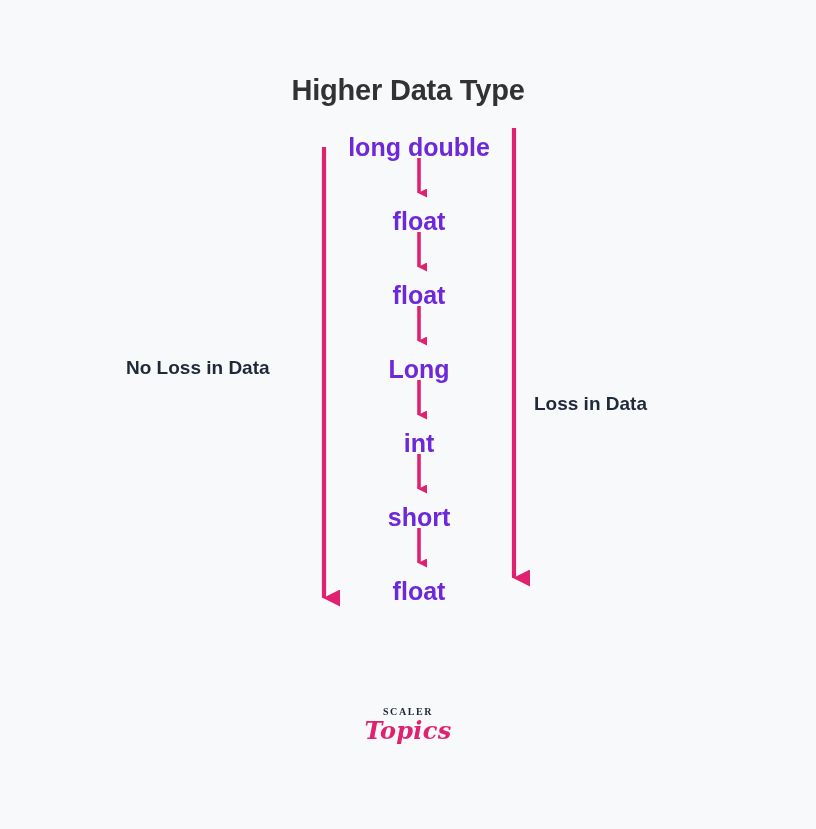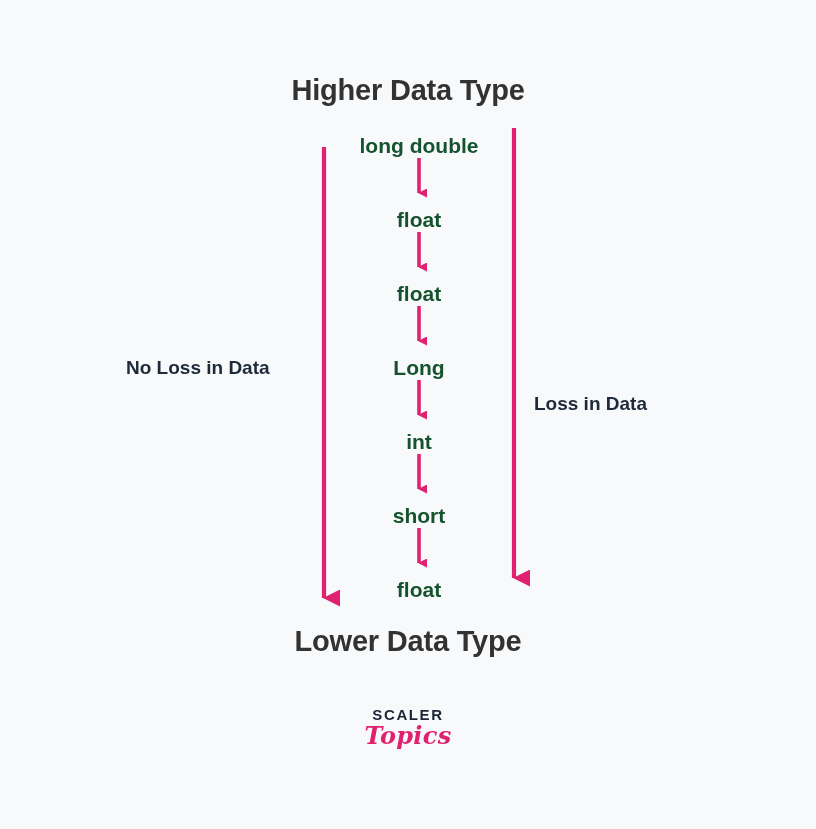--- a/index.html
+++ b/index.html
@@ -38,23 +38,23 @@
   #chain {
     left: 0;
     top: 0;
     width: 816px;
   }
   .chain-node {
     position: absolute;
     width: 260px;
     left: 289px;            
     text-align: center;
-    font-size: 21px;
+    font-size: 25px;
     font-weight: 600;
-    color: #14532d;
+    color: #6d28d9;
     line-height: 1;
   }
 
   
   .rail-label {
     font-size: 19px;
     font-weight: bold;
     color: #1E2A3A;
     white-space: nowrap;
   }
@@ -72,45 +72,45 @@
 
   
   #logo {
     left: 0;
     top: 706px;
     width: 816px;
     text-align: center;
   }
   #logo-scaler {
     display: block;
-    font-size: 15px;
+    font-size: 10px;
     font-weight: bold;
     letter-spacing: 1.6px;
     color: #1C2536;
     line-height: 1.15;
+    font-family: Liberation Serif, serif;
   }
   #logo-topics {
     display: block;
     font-family: "DejaVu Serif", "Liberation Serif", serif;
     font-size: 24px;
     font-style: italic;
     font-weight: bold;
     color: #E0216F;
     line-height: 1.05;
     letter-spacing: 0.3px;
   }
 </style>
 </head>
 <body>
 
 <div id="canvas">
 
   <div class="abs diagram-title" id="title-top">Higher Data Type</div>
 
-  <div class="abs diagram-title" id="title-bottom">Lower Data Type</div>
 
   <svg class="abs" id="arrows" viewBox="0 0 816 829">
     <defs>
       <marker id="head-down" markerWidth="9" markerHeight="9" refX="4.5" refY="8" orient="auto" markerUnits="userSpaceOnUse">
         <path d="M0,0 L9,0 L4.5,9 Z" fill="#E0216F"></path>
       </marker>
       <marker id="head-up" markerWidth="17" markerHeight="17" refX="8.5" refY="16" orient="auto" markerUnits="userSpaceOnUse">
         <path d="M0,0 L17,0 L8.5,17 Z" fill="#E0216F"></path>
       </marker>
       <marker id="head-down-big" markerWidth="17" markerHeight="17" refX="8.5" refY="16" orient="auto" markerUnits="userSpaceOnUse">

